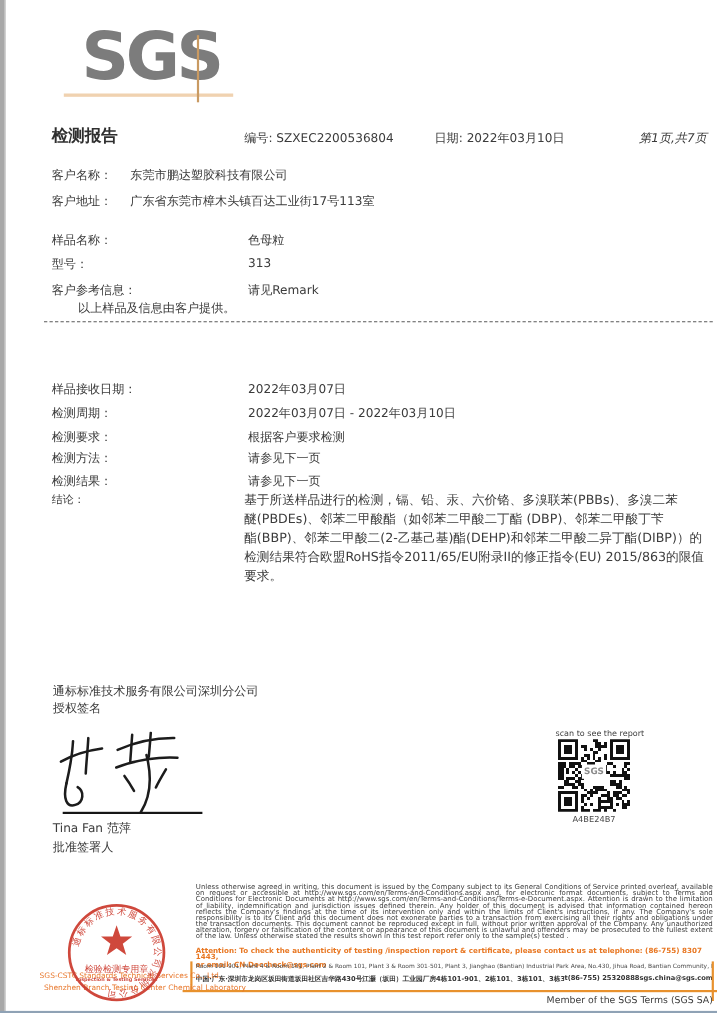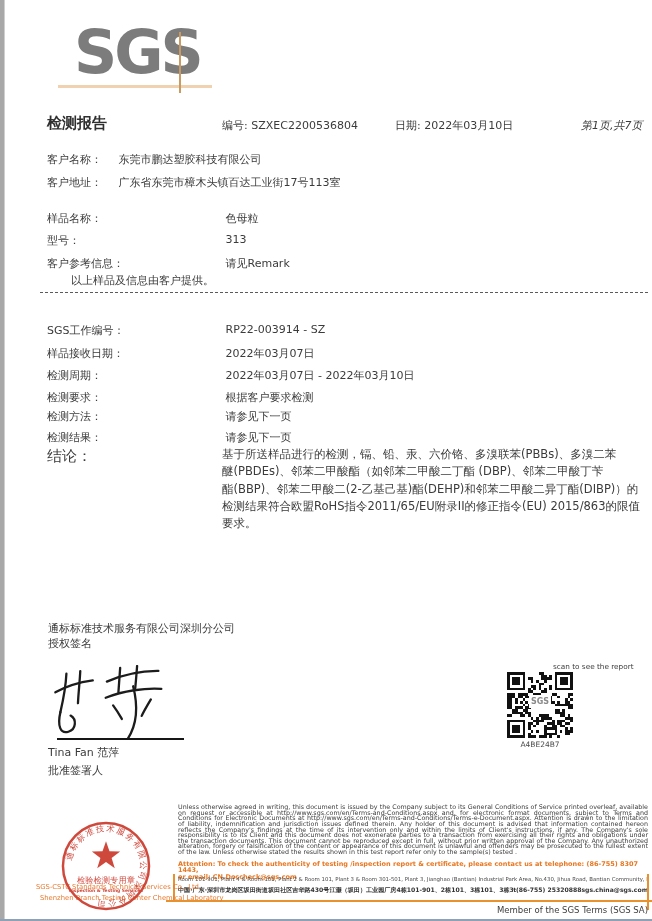--- a/index.html
+++ b/index.html
@@ -26,33 +26,33 @@
 
   
   .frow{position:absolute;left:47px;font-size:11px;white-space:nowrap;}
   .frow .lbl{display:inline-block;vertical-align:top;}
   .frow.client .lbl{width:68px;}
   .frow.wide .lbl{width:175px;}
   .note{left:47px;top:273px;font-size:11px;margin-left:24px;}
   .dash-sep{left:40px;top:292px;width:608px;height:0;border-top:1px dashed #5a5a5a;}
 
   
-  .concl-lbl{left:47px;top:447px;font-size:15px;}
+  .concl-lbl{left:47px;top:447px;font-size:10px;}
   .concl{left:222px;top:446px;width:440px;font-size:11.5px;line-height:17.3px;}
 
   
   .sign-company{left:48px;top:621px;font-size:11px;}
   .sign-auth{left:48px;top:636px;font-size:11px;font-family:Liberation Mono, monospace;}
   .sign-svg{left:50px;top:665px;}
   .sign-line{left:57px;top:738px;width:127px;height:2px;background:#161616;}
   .signer-name{left:48px;top:745px;font-size:11px;}
   .signer-title{left:48px;top:763px;font-size:11px;}
 
   
-  .qr-top{left:505px;top:662px;width:70px;font-size:7.3px;text-align:center;color:#3d3d3d;white-space:nowrap;margin-left:48px;}
+  .qr-top{left:505px;top:662px;width:70px;font-size:7.3px;text-align:center;color:#3d3d3d;white-space:nowrap;}
   .qr-box{left:507px;top:672px;width:66px;height:66px;}
   .qr-center{left:529px;top:695px;width:22px;height:13px;background:#fff;color:#8a8a8a;
     font-size:8px;font-weight:bold;text-align:center;line-height:13px;letter-spacing:0px;}
   .qr-caption{left:505px;top:740px;width:70px;font-size:7.5px;text-align:center;color:#4a4a4a;}
 
   
   .legal{left:178px;top:804px;width:470px;font-size:6.35px;line-height:5.62px;
     text-align:justify;color:#3d3d3d;letter-spacing:0;}
   .attention{left:178px;top:861px;width:470px;font-size:6.5px;line-height:6.4px;font-weight:bold;color:#e87722;}
   .addr-row{left:178px;width:470px;font-size:5.4px;color:#4a4a4a;display:flex;justify-content:space-between;white-space:nowrap;overflow:hidden;}
@@ -105,24 +105,20 @@
     <span class="val">313</span>
   </div>
   <div class="frow wide" style="top:256px">
     <span class="lbl">客户参考信息：</span>
     <span class="val">请见Remark</span>
   </div>
   <div class="abs note">以上样品及信息由客户提供。</div>
 
   <div class="abs dash-sep"></div>
 
-  <div class="frow wide" style="top:323px">
-    <span class="lbl">SGS工作编号：</span>
-    <span class="val">RP22-003914 - SZ</span>
-  </div>
   <div class="frow wide" style="top:346px">
     <span class="lbl">样品接收日期：</span>
     <span class="val">2022年03月07日</span>
   </div>
   <div class="frow wide" style="top:368px">
     <span class="lbl">检测周期：</span>
     <span class="val">2022年03月07日 - 2022年03月10日</span>
   </div>
   <div class="frow wide" style="top:390px">
     <span class="lbl">检测要求：</span>

